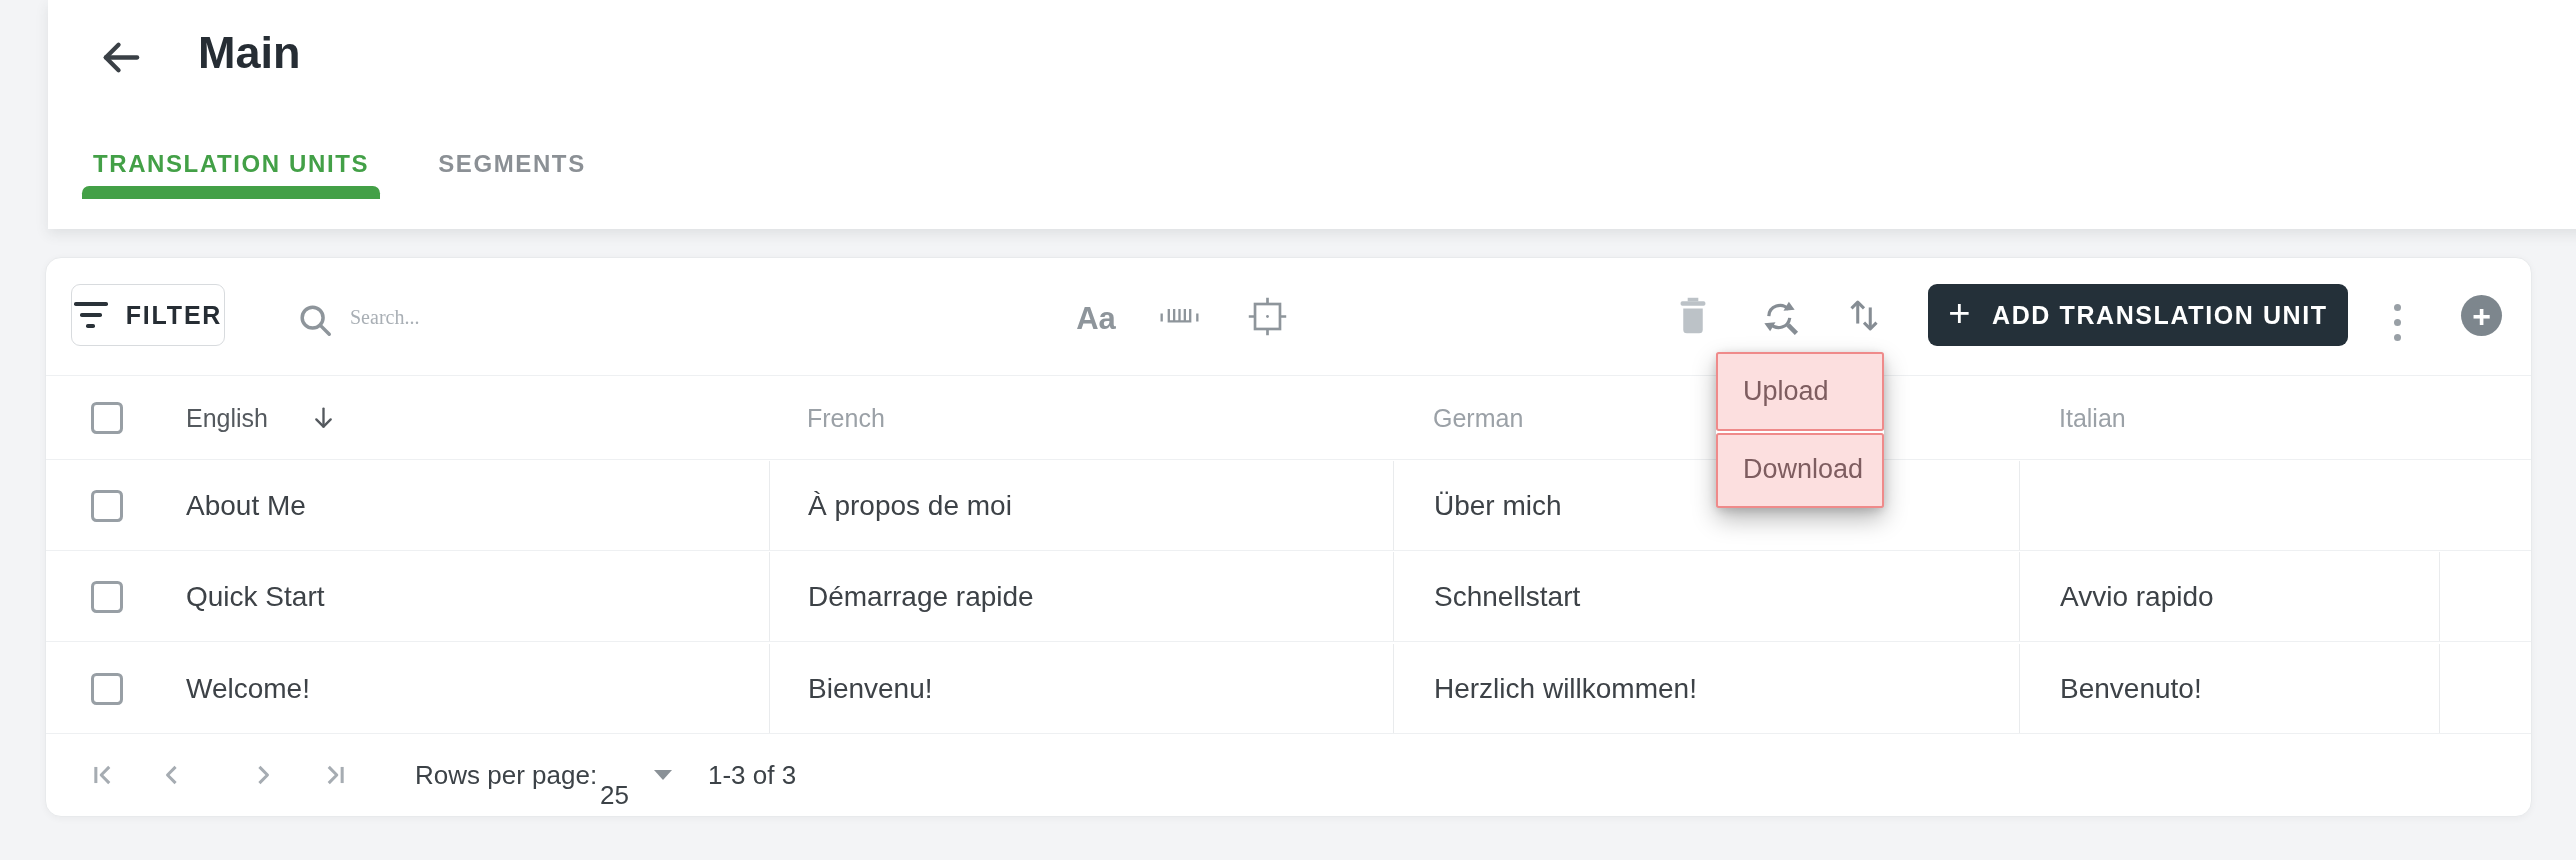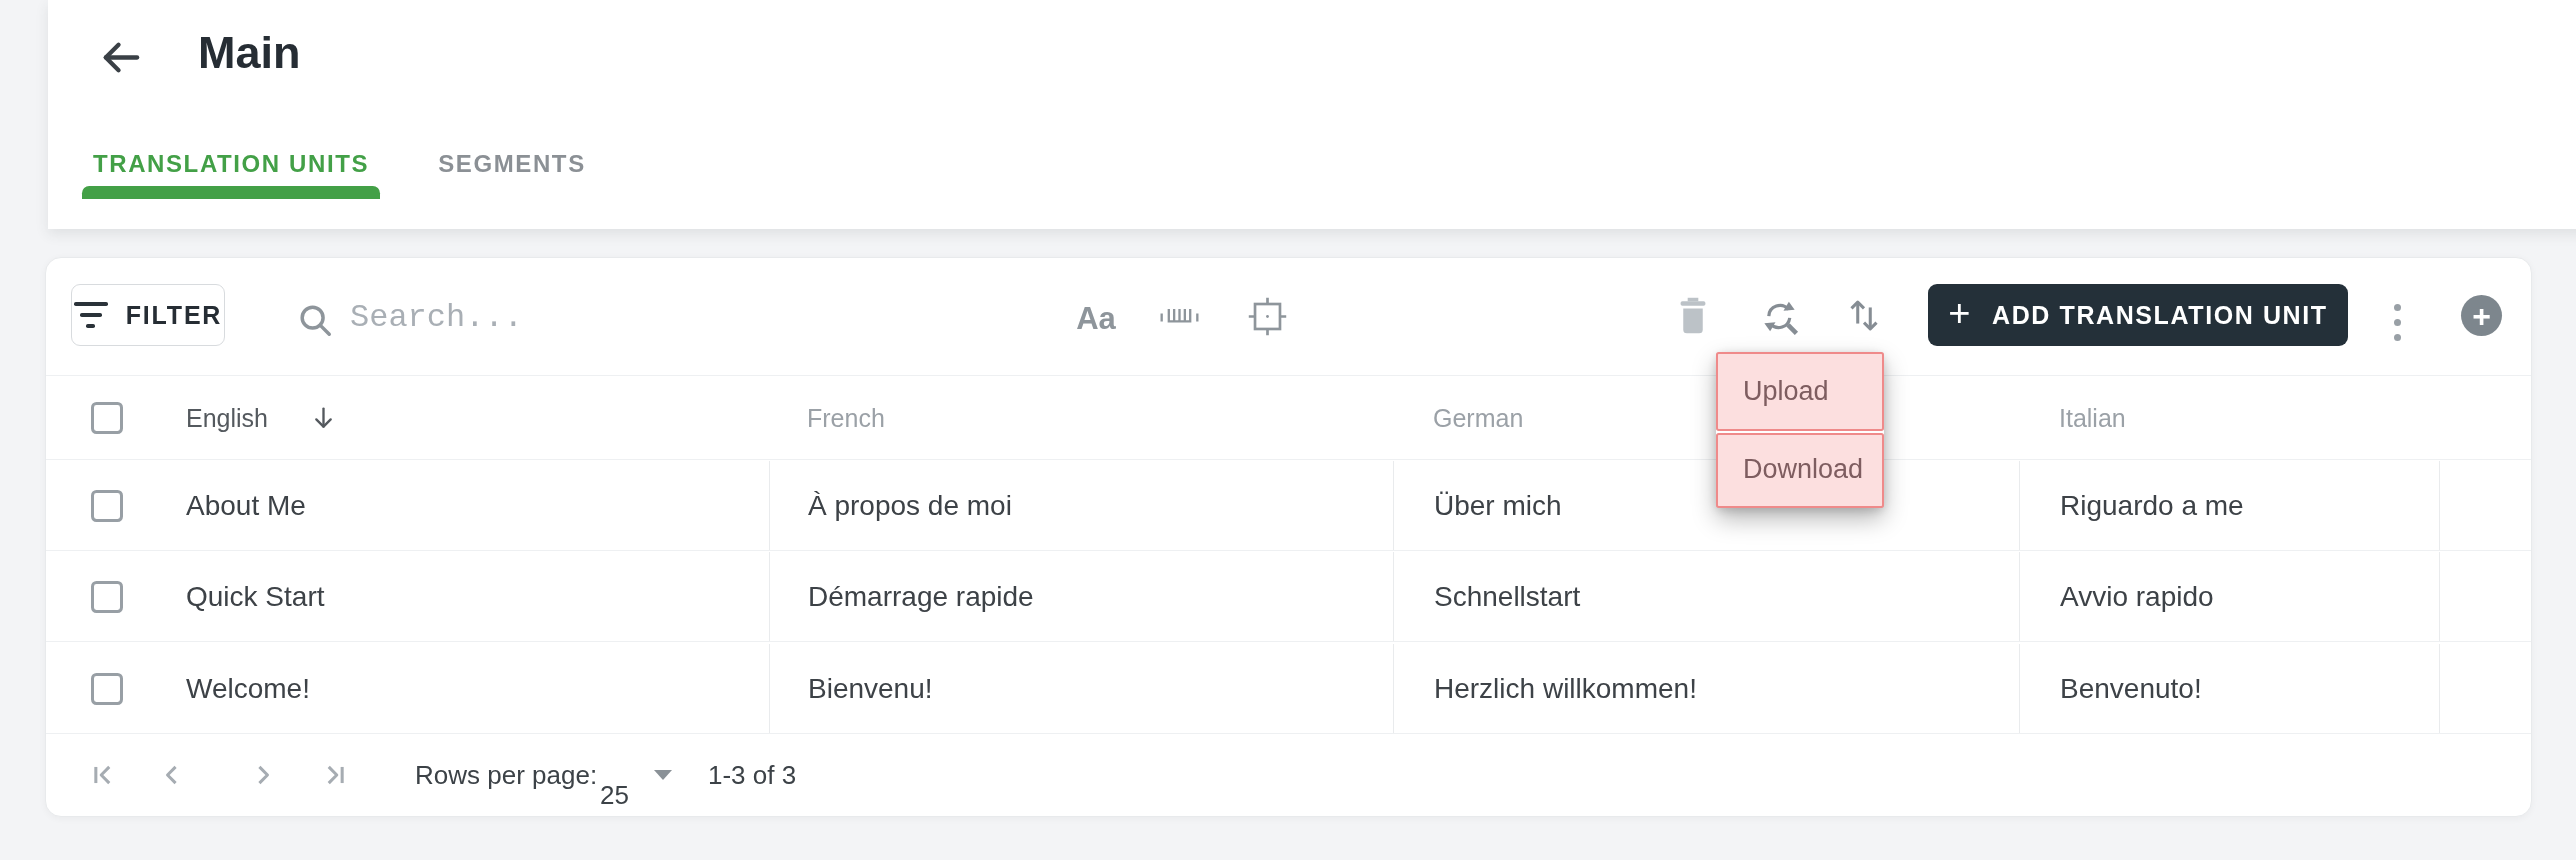--- a/index.html
+++ b/index.html
@@ -30,21 +30,21 @@
     border-radius:9px;background:#fff;display:flex;align-items:center;justify-content:center;gap:18px;
     box-sizing:border-box;cursor:pointer;}
   .filter-glyph{display:flex;flex-direction:column;align-items:center;gap:6.3px;}
   .filter-glyph i{display:block;height:4.5px;background:#2a3239;border-radius:1.8px;}
   .filter-glyph i:nth-child(1){width:34px;}
   .filter-glyph i:nth-child(2){width:21.5px;}
   .filter-glyph i:nth-child(3){width:9px;}
   .filter-label{font-size:25px;font-weight:700;letter-spacing:1.8px;color:#262d34;}
   .search-icon{position:absolute;left:250px;top:43px;}
   .search-input{position:absolute;left:302px;top:32px;width:644px;height:52px;border:none;outline:none;
-    font-size:32px;color:#3d4247;background:transparent;font-family:Liberation Mono, monospace;}
+    font-size:20px;color:#3d4247;background:transparent;font-family:Liberation Serif, serif;}
   .search-input::placeholder{color:#a9afb5;opacity:1;}
   .tool-ic{position:absolute;display:flex;align-items:center;justify-content:center;cursor:pointer;}
   .aa-ic{left:1025px;top:36px;width:50px;height:50px;font-size:31px;font-weight:700;color:#8e959b;}
   .word-ic{left:1113px;top:41px;}
   .target-ic{left:1201px;top:38px;}
   .trash-ic{left:1631px;top:38px;}
   .replace-ic{left:1713px;top:38px;}
   .updown-ic{left:1801px;top:36px;}
   .add-btn{position:absolute;left:1882px;top:26px;width:420px;height:62px;background:#243039;
     border-radius:9px;display:flex;align-items:center;justify-content:center;gap:21.5px;cursor:pointer;}
@@ -244,23 +244,20 @@
       <div class="cell c0">
         <span class="checkbox"></span>
         <span>About Me</span>
       </div>
       <div class="cell c1">
           <span>À propos de moi</span>
         </div>
       <div class="cell c2">
           <span>Über mich</span>
         </div>
-      <div class="cell c3">
-          <span>Riguardo a me</span>
-        </div>
       <div class="cell c4"></div>
     </div>
 
     <div class="trow row1">
       <div class="cell c0">
         <span class="checkbox"></span>
         <span>Quick Start</span>
       </div>
       <div class="cell c1">
           <span>Démarrage rapide</span>

